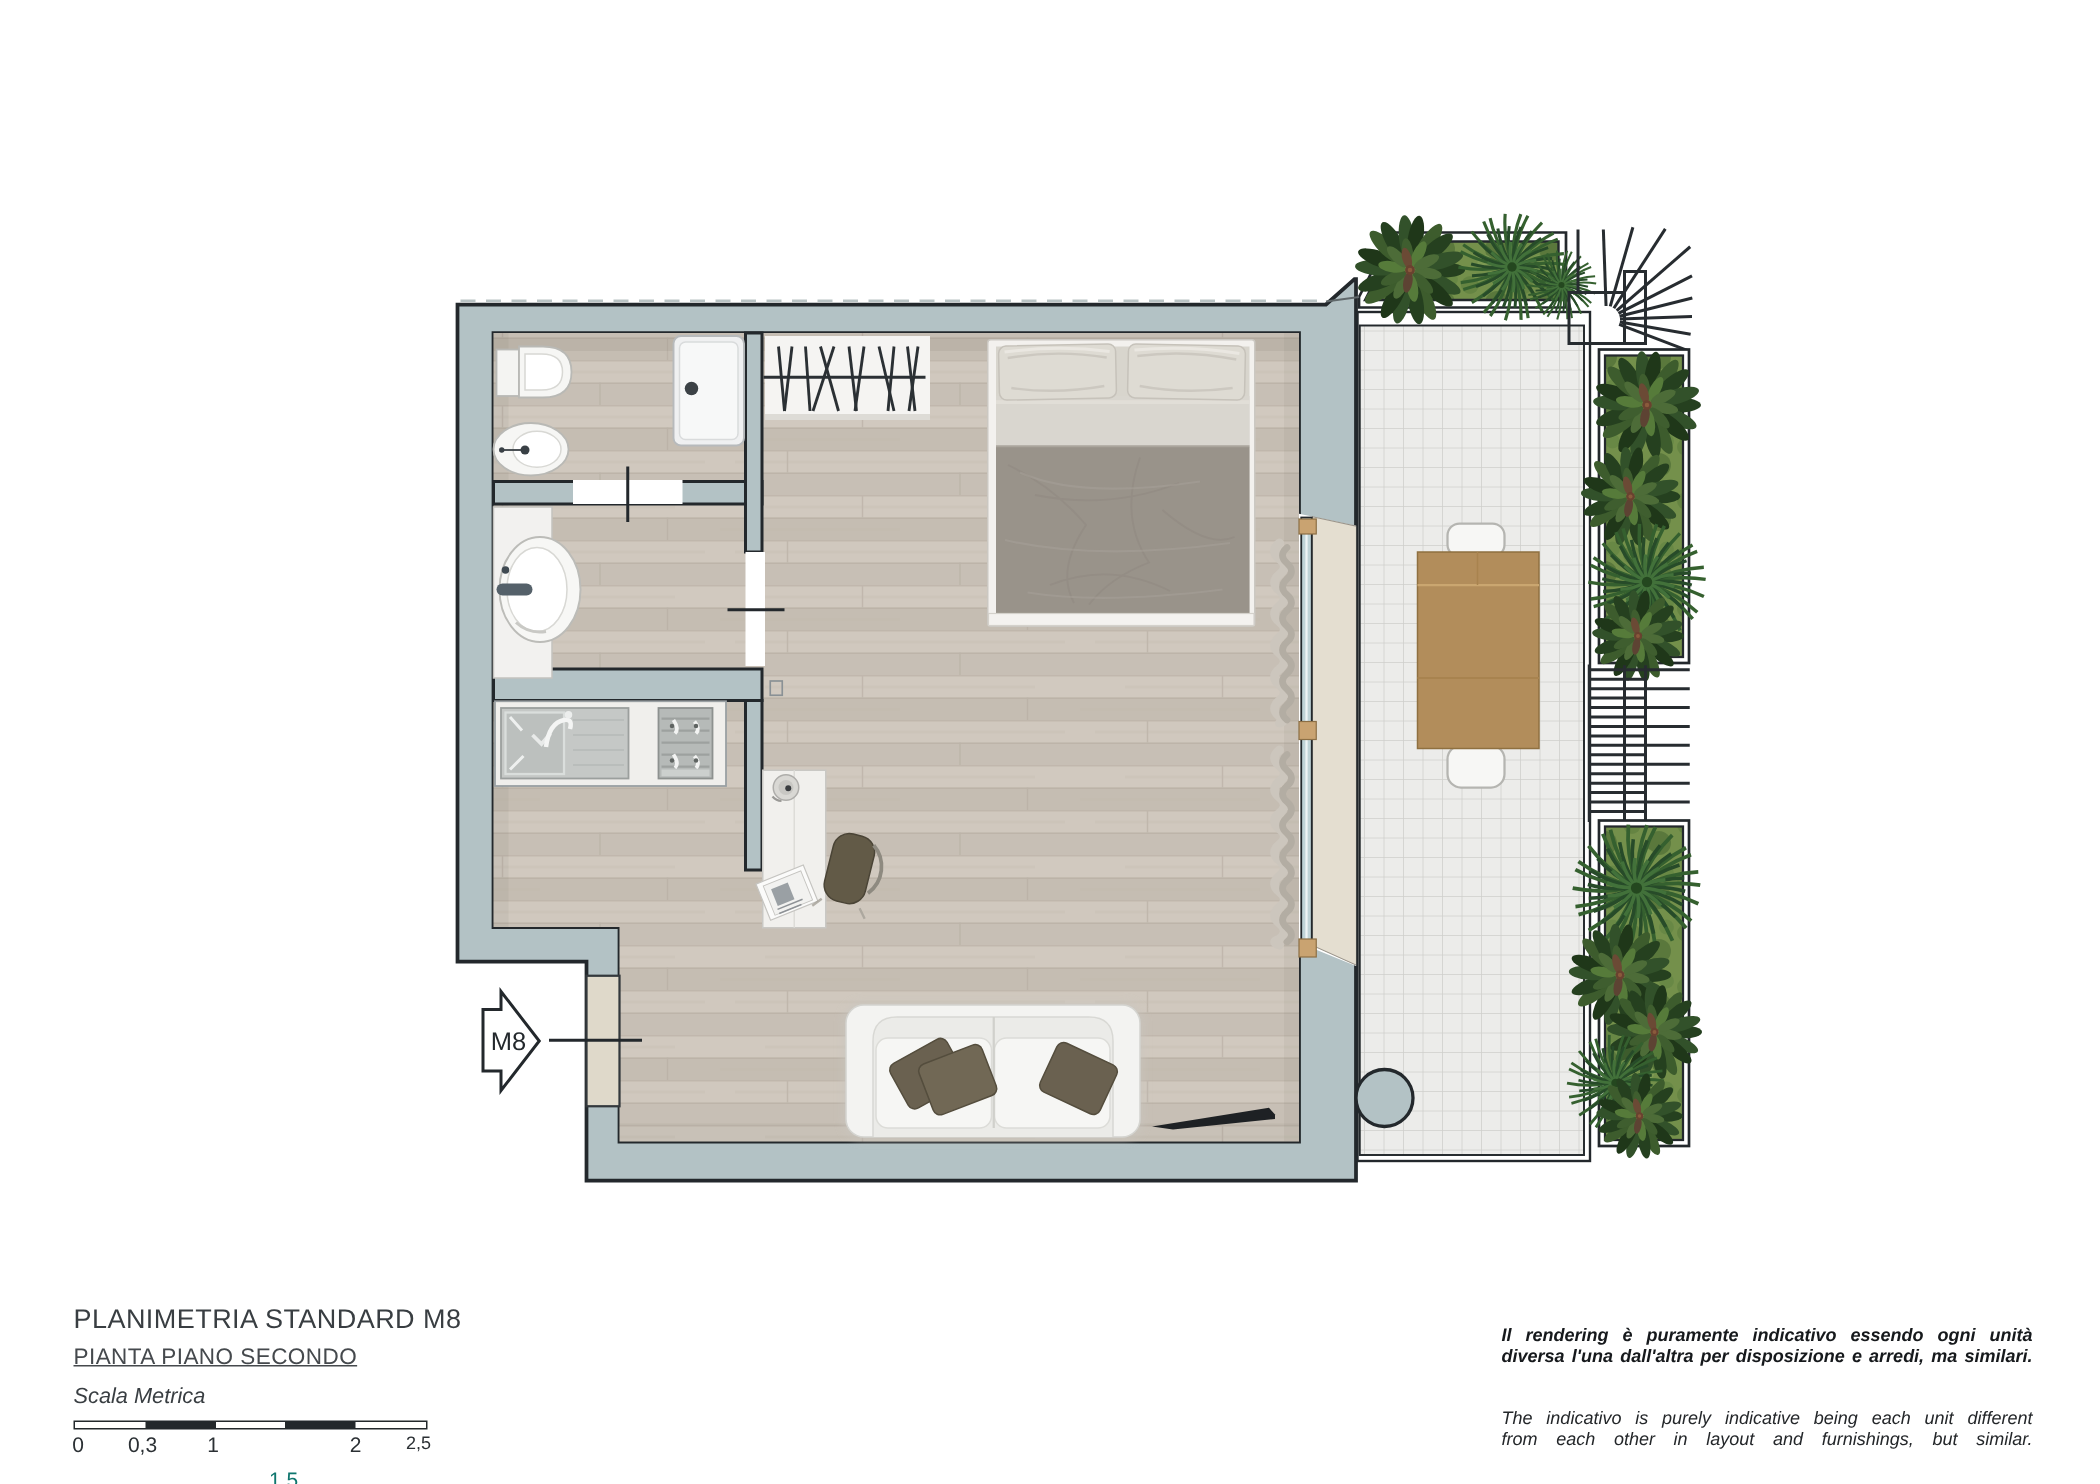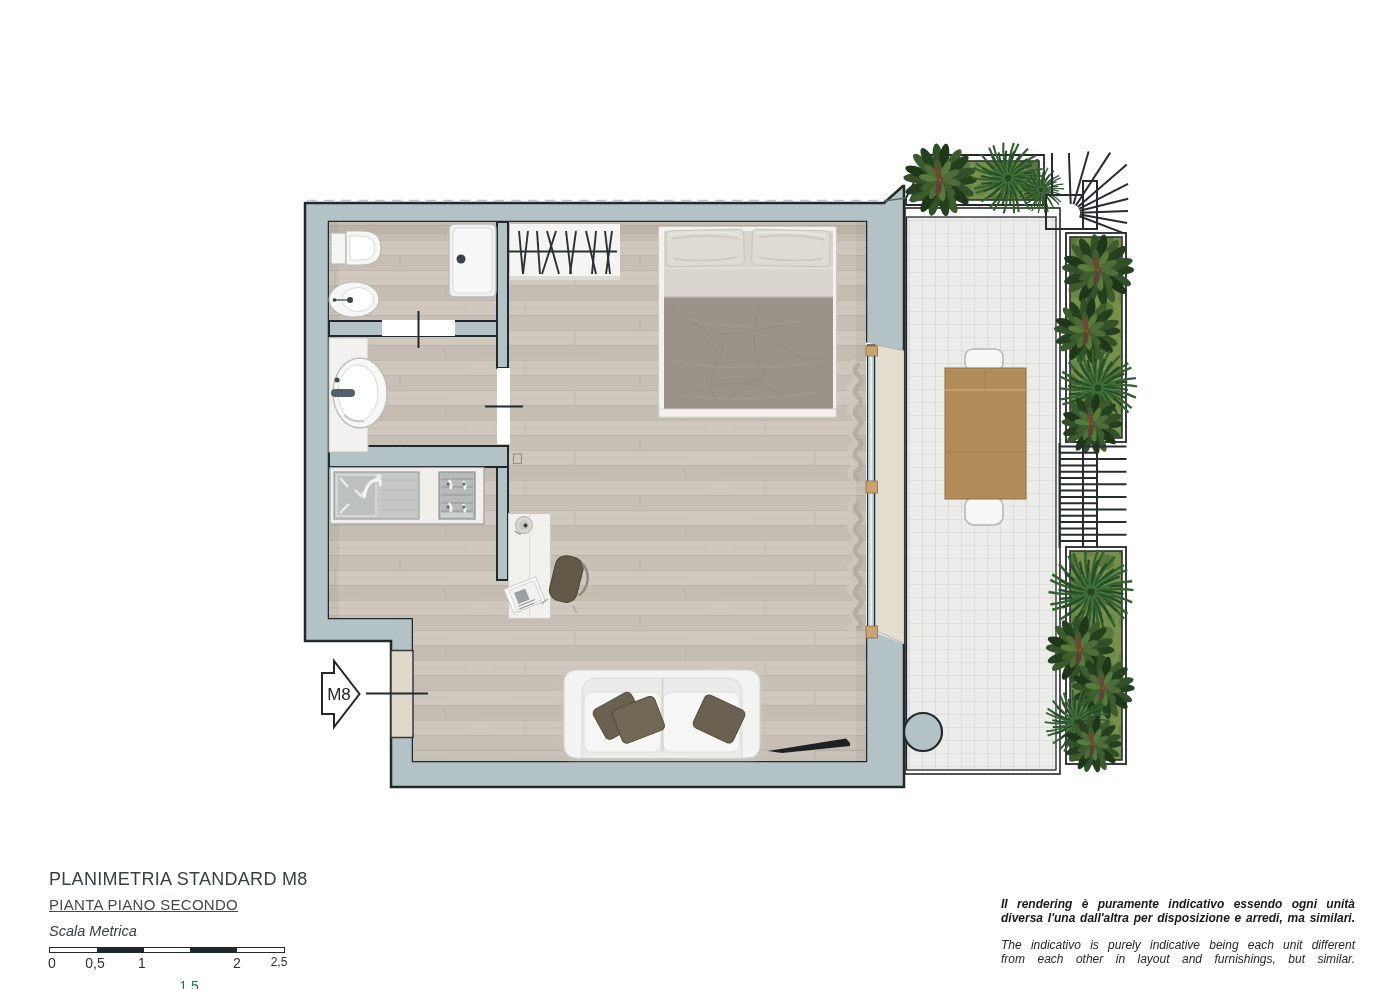--- a/index.html
+++ b/index.html
@@ -453,27 +453,27 @@
 <div class="abs" style="left:49px;top:896px;font-size:15px;letter-spacing:0.3px;color:#45494d;text-decoration:underline;">PIANTA PIANO SECONDO</div>
 
 <div class="abs" style="left:49px;top:923px;font-size:14.5px;font-style:italic;color:#393e42;">Scala Metrica</div>
 
 <div class="abs" style="left:49px;top:946.5px;width:236px;height:6.5px;border:1.4px solid #23282c;background:#fff;">
   <div style="position:absolute;left:20%;top:0;width:20%;height:100%;background:#23282c;"></div>
   <div style="position:absolute;left:60%;top:0;width:20%;height:100%;background:#23282c;"></div>
 </div>
 
 <div class="abs" style="left:52px;top:955px;font-size:14px;color:#2b3034;transform:translateX(-50%);">0</div>
-<div class="abs" style="left:95px;top:955px;font-size:14px;color:#2b3034;transform:translateX(-50%);">0,5</div>
+<div class="abs" style="left:95px;top:955px;font-size:14px;color:#2b3034;transform:translateX(-50%);">0,3</div>
 <div class="abs" style="left:142px;top:955px;font-size:14px;color:#2b3034;transform:translateX(-50%);">1</div>
 <div class="abs" style="left:189px;top:978px;font-size:14px;color:#0f766e;transform:translateX(-50%);">1,5</div>
 <div class="abs" style="left:237px;top:955px;font-size:14px;color:#2b3034;transform:translateX(-50%);">2</div>
 <div class="abs" style="left:279px;top:955px;font-size:12px;color:#2b3034;transform:translateX(-50%);">2,5</div>
 
-<div class="abs" style="left:1001px;top:884px;width:354px;font-size:12px;line-height:13.5px;font-weight:bold;font-style:italic;color:#16191c;margin-top:14px;">
+<div class="abs" style="left:1001px;top:884px;width:354px;font-size:12px;line-height:13.5px;font-weight:bold;font-style:italic;color:#16191c;">
   <div style="text-align:justify;text-align-last:justify;">Il rendering è puramente indicativo essendo ogni unità</div>
   <div style="text-align:justify;text-align-last:justify;">diversa l'una dall'altra per disposizione e arredi, ma similari.</div>
 </div>
 
 <div class="abs" style="left:1001px;top:938px;width:354px;font-size:12px;line-height:14px;font-style:italic;color:#24272a;">
   <div style="text-align:justify;text-align-last:justify;">The indicativo is purely indicative being each unit different</div>
   <div style="text-align:justify;text-align-last:justify;">from each other in layout and furnishings, but similar.</div>
 </div>
 
 </body></html>

